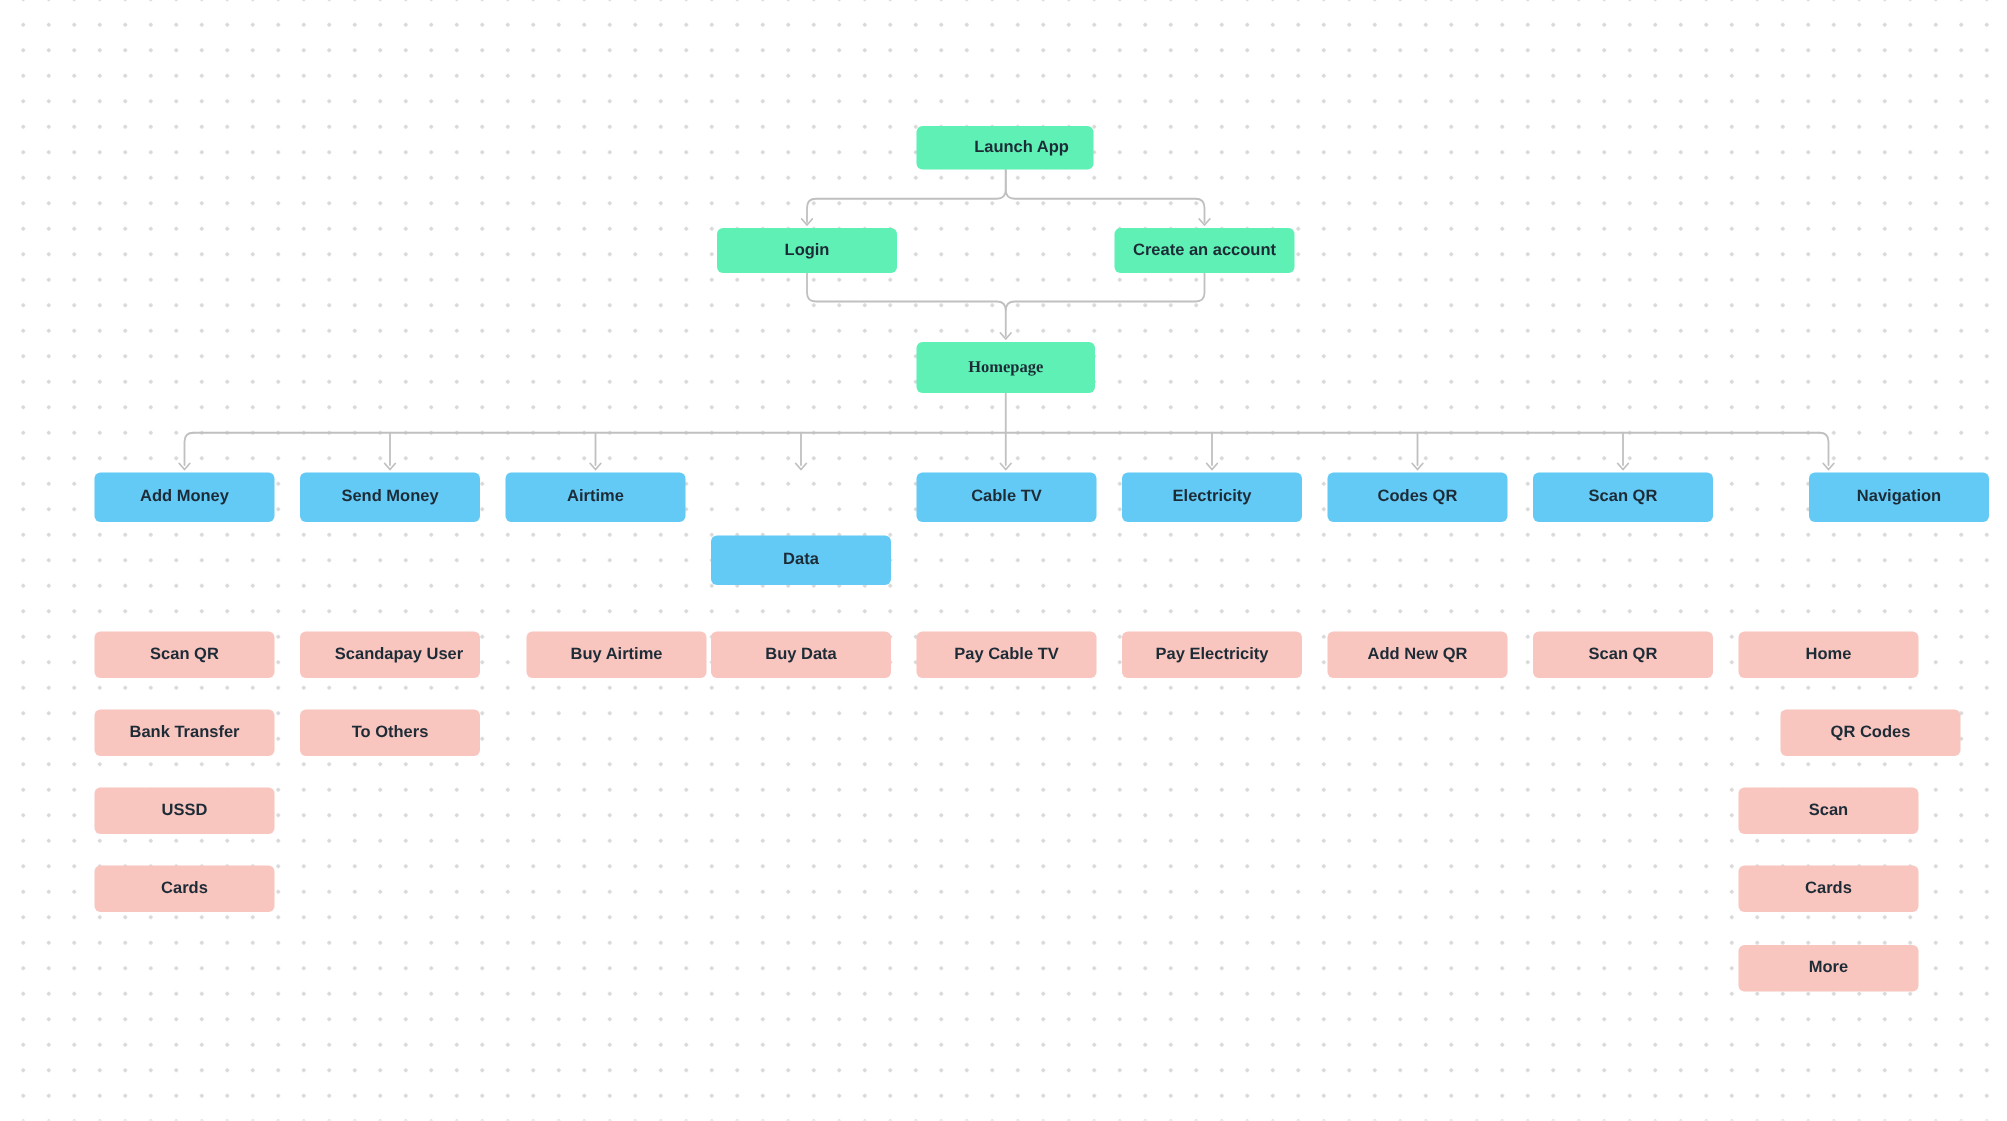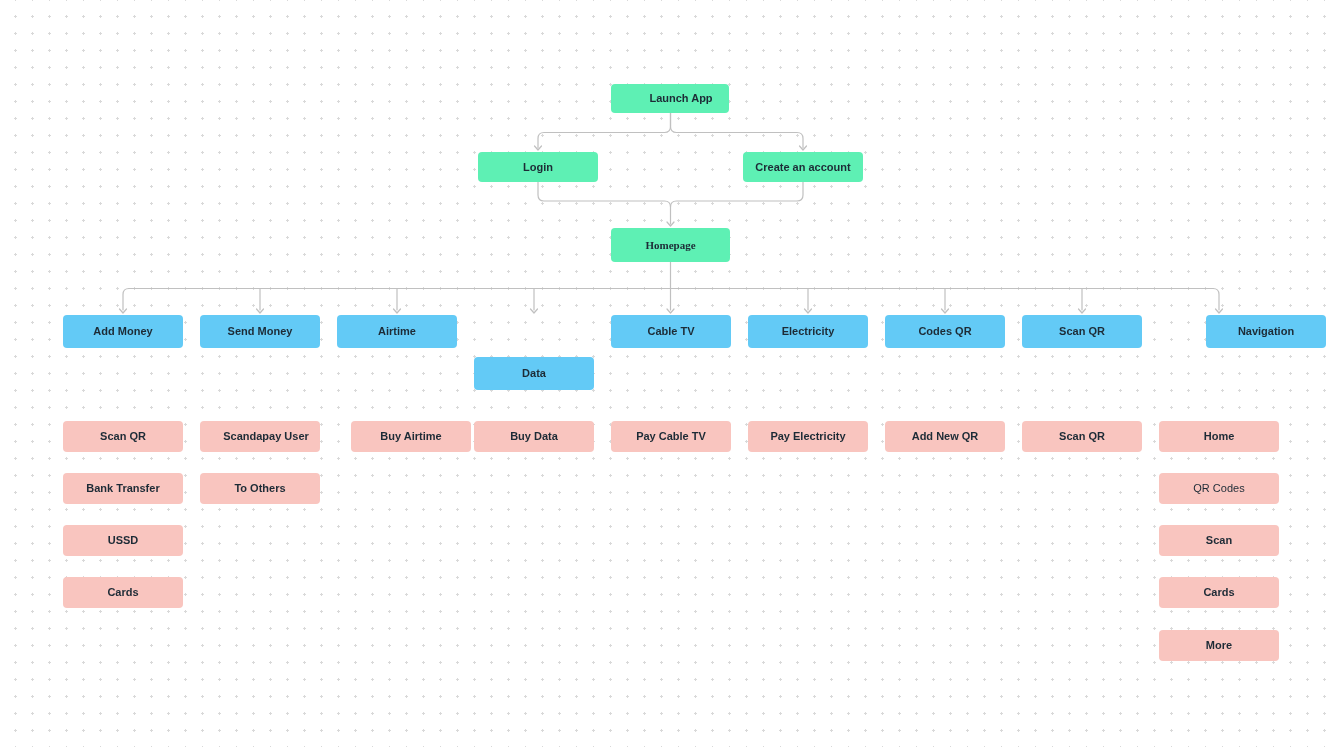--- a/index.html
+++ b/index.html
@@ -21,21 +21,21 @@
     font-size:11px;font-weight:bold;
     color:#1d2b36;
     text-align:center;
     box-sizing:border-box;
     cursor:default;
     line-height:1.1;
   }
   .green{background:#5ef0b4;}
   .blue{background:#63caf6;}
   .pink{background:#f9c5bf;}
-  .fw-regular{font-weight:normal;}
+  .fw-regular{font-weight:bold;margin-left:28px;}
 </style>
 </head>
 <body>
 
 <div id="canvas">
 
   <svg id="connectors" viewBox="0 0 1338 747" xmlns="http://www.w3.org/2000/svg">
     <g stroke="#c0c0c0" stroke-width="1.2" fill="none" stroke-linejoin="round" stroke-linecap="round">
 
       <path d="M670.5 113 V126.5 Q670.5 132.5 664.5 132.5 H544 Q538 132.5 538 138.5 V148"></path>

